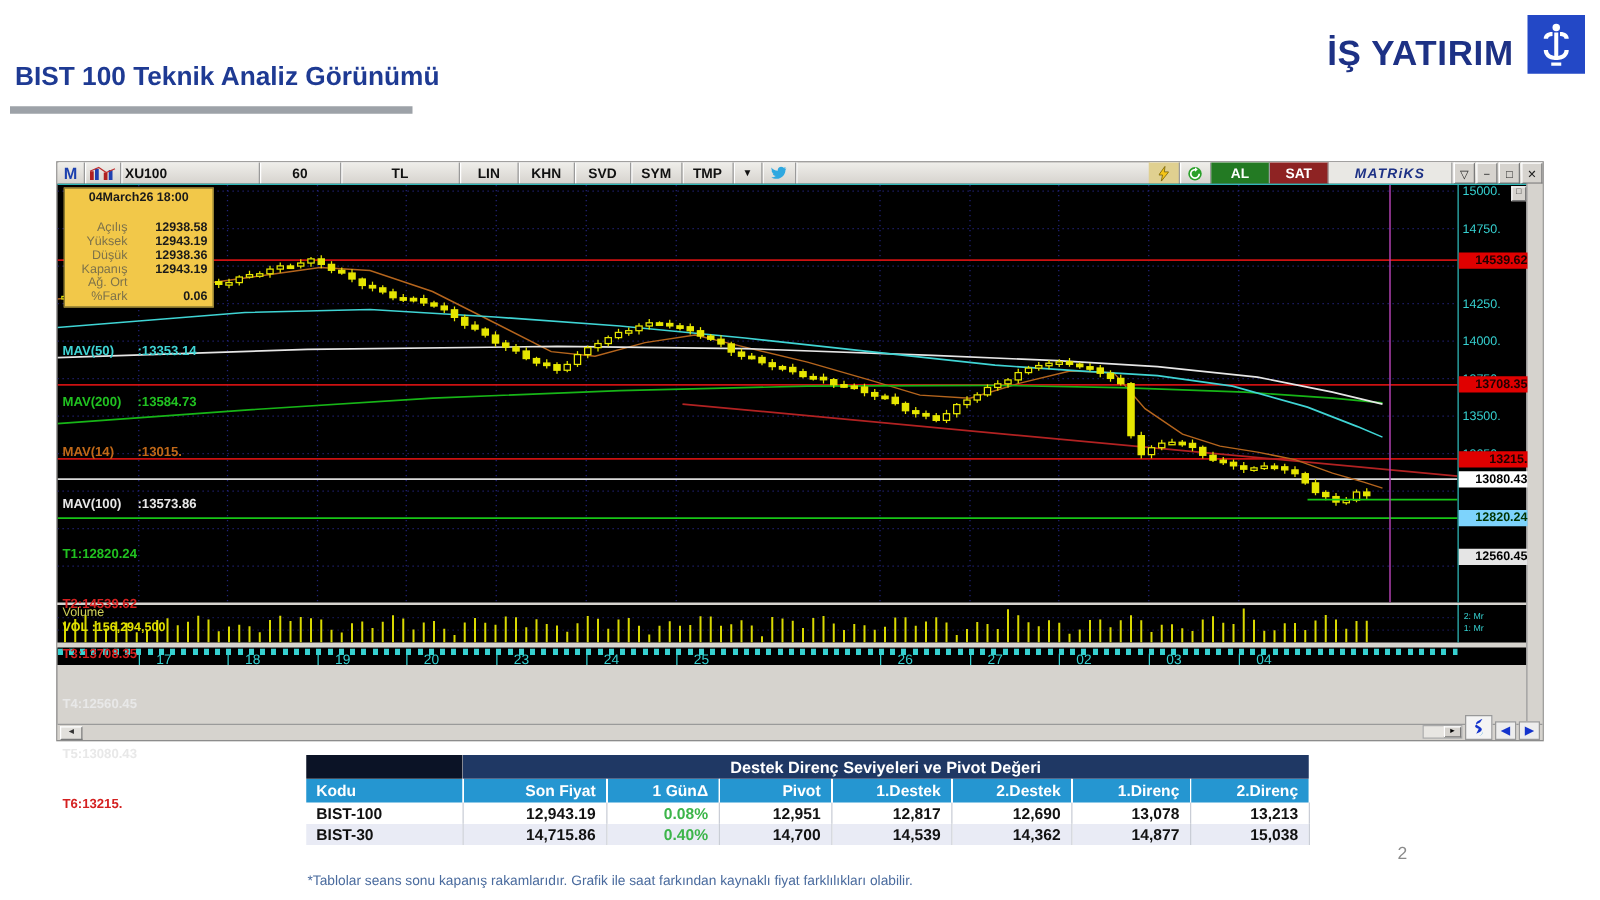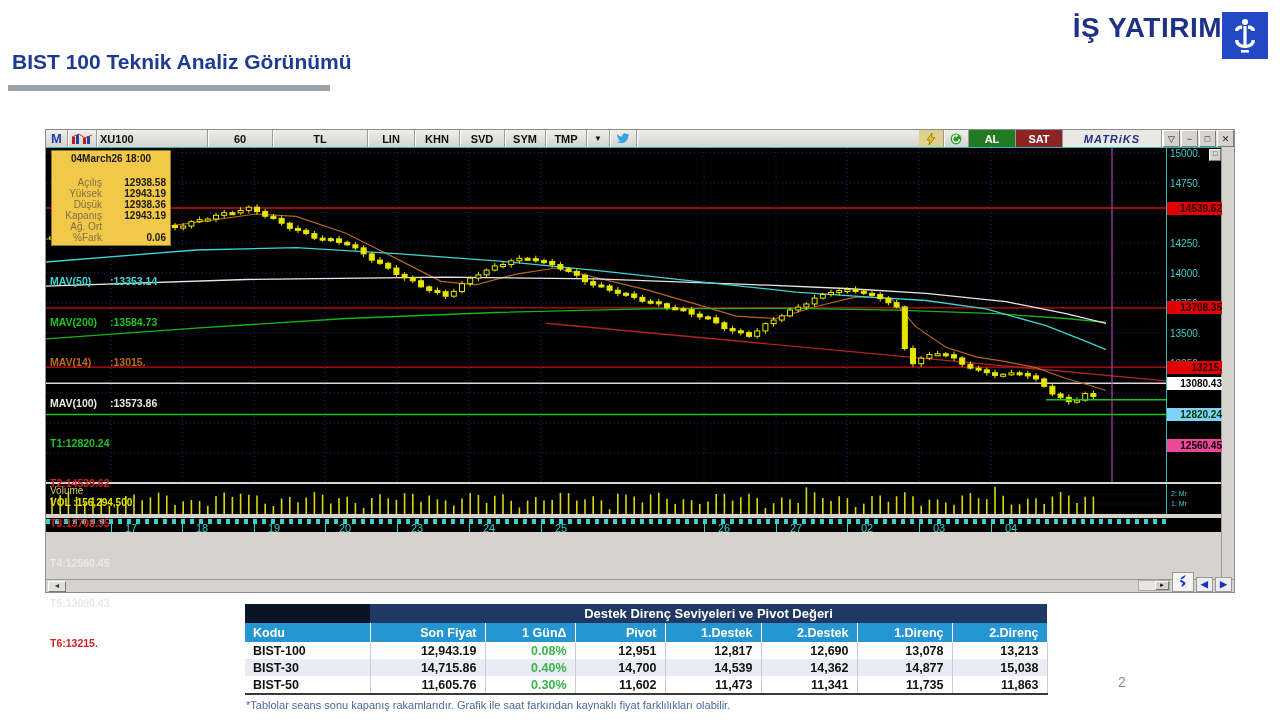--- a/index.html
+++ b/index.html
@@ -1,20 +1,20 @@
 <!DOCTYPE html>
 <html><head>
 <meta charset="utf-8">
 <style>
   html,body{margin:0;padding:0;}
   body{width:1280px;height:720px;background:#ffffff;font-family:"Liberation Sans",sans-serif;position:relative;overflow:hidden;}
   
   .page-title{position:absolute;left:12px;top:50px;font-size:21px;font-weight:bold;color:#1E3A93;}
   .title-bar{position:absolute;left:8px;top:85px;width:322px;height:6px;background:#9DA2A8;}
-  .brand{position:absolute;right:12px;top:12px;display:flex;align-items:flex-start;}
+  .brand{position:absolute;right:12px;top:12px;display:flex;align-items:flex-end;gap:11px;}
   .brand-text{font-size:28px;font-weight:bold;color:#1D3185;letter-spacing:.5px;}
   .brand-mark{width:46px;height:47px;background:#2348C6;display:flex;align-items:center;justify-content:center;}
   .footnote{position:absolute;left:246px;top:699px;font-size:11px;color:#4A6B9E;}
   .page-num{position:absolute;left:1118px;top:674px;font-size:14px;color:#8a8a8a;}
   
   .win{position:absolute;left:45px;top:129px;width:1190px;height:464px;background:#D6D3CE;border:1px solid #8c8c8c;box-sizing:border-box;}
   .toolbar{height:17px;display:flex;align-items:stretch;font-size:11px;color:#111;background:linear-gradient(#EFEEEA,#D6D3CE);}
   .tb{display:flex;align-items:center;justify-content:center;border-right:1px solid #9a9a9a;box-shadow:1px 0 0 #ffffff;padding:0 3px;white-space:nowrap;}
   .tb b{font-weight:bold;}
   .m-logo{color:#1B3FAE;font-weight:bold;font-size:13px;width:15px;}
@@ -508,21 +508,21 @@
           <div class="axlab" style="top: 89.8379px;">14250.</div>
           <div class="axlab" style="top: 119.85px;">14000.</div>
           <div class="axlab" style="top: 149.862px;">13750.</div>
           <div class="axlab" style="top: 179.874px;">13500.</div>
           <div class="axlab" style="top: 209.886px;">13250.</div>
           <div class="axmark" style="top: 53.5696px; background: rgb(224, 0, 0); color: rgb(32, 0, 0);">14539.62</div>
           <div class="axmark" style="top: 153.362px; background: rgb(224, 0, 0); color: rgb(32, 0, 0);">13708.35</div>
           <div class="axmark" style="top: 212.588px; background: rgb(224, 0, 0); color: rgb(32, 0, 0);">13215.</div>
           <div class="axmark" style="top: 228.742px; background: rgb(255, 255, 255); color: rgb(0, 0, 0);">13080.43</div>
           <div class="axmark" style="top: 259.978px; background: #7dd3fc; color: rgb(0, 51, 0);">12820.24</div>
-          <div class="axmark" style="top: 291.165px; background: #ec4899; color: rgb(0, 0, 0);">12560.45</div>
+          <div class="axmark" style="top: 291.165px; background: #e5e5e5; color: rgb(0, 0, 0);">12560.45</div>
         </div>
     </div>
     <div class="sep"></div>
 
     <div class="row vol-row">
       <div class="plotwrap">
           <svg id="vol-svg" width="1120" height="30">
             <line x1="0" y1="10" x2="1120" y2="10" stroke="#1d1d66" stroke-dasharray="1 3"></line>
             <line x1="0" y1="20" x2="1120" y2="20" stroke="#1d1d66" stroke-dasharray="1 3"></line>
             <line x1="6" y1="30" x2="6" y2="13.268232121536826" stroke="#D9D900" stroke-width="1.6"></line>
@@ -747,27 +747,17 @@
   <tr class="data alt">
     <td class="c first">BIST-30</td>
     <td class="c">14,715.86</td>
     <td class="c green">0.40%</td>
     <td class="c">14,700</td>
     <td class="c">14,539</td>
     <td class="c">14,362</td>
     <td class="c">14,877</td>
     <td class="c">15,038</td>
   </tr>
-  <tr class="data last">
-    <td class="c first">BIST-50</td>
-    <td class="c">11,605.76</td>
-    <td class="c green">0.30%</td>
-    <td class="c">11,602</td>
-    <td class="c">11,473</td>
-    <td class="c">11,341</td>
-    <td class="c">11,735</td>
-    <td class="c">11,863</td>
-  </tr>
 </tbody>
   </table>
 
 <div class="footnote">*Tablolar seans sonu kapanış rakamlarıdır. Grafik ile saat farkından kaynaklı fiyat farklılıkları olabilir.</div>
 <div class="page-num">2</div>
 
 </body></html>

